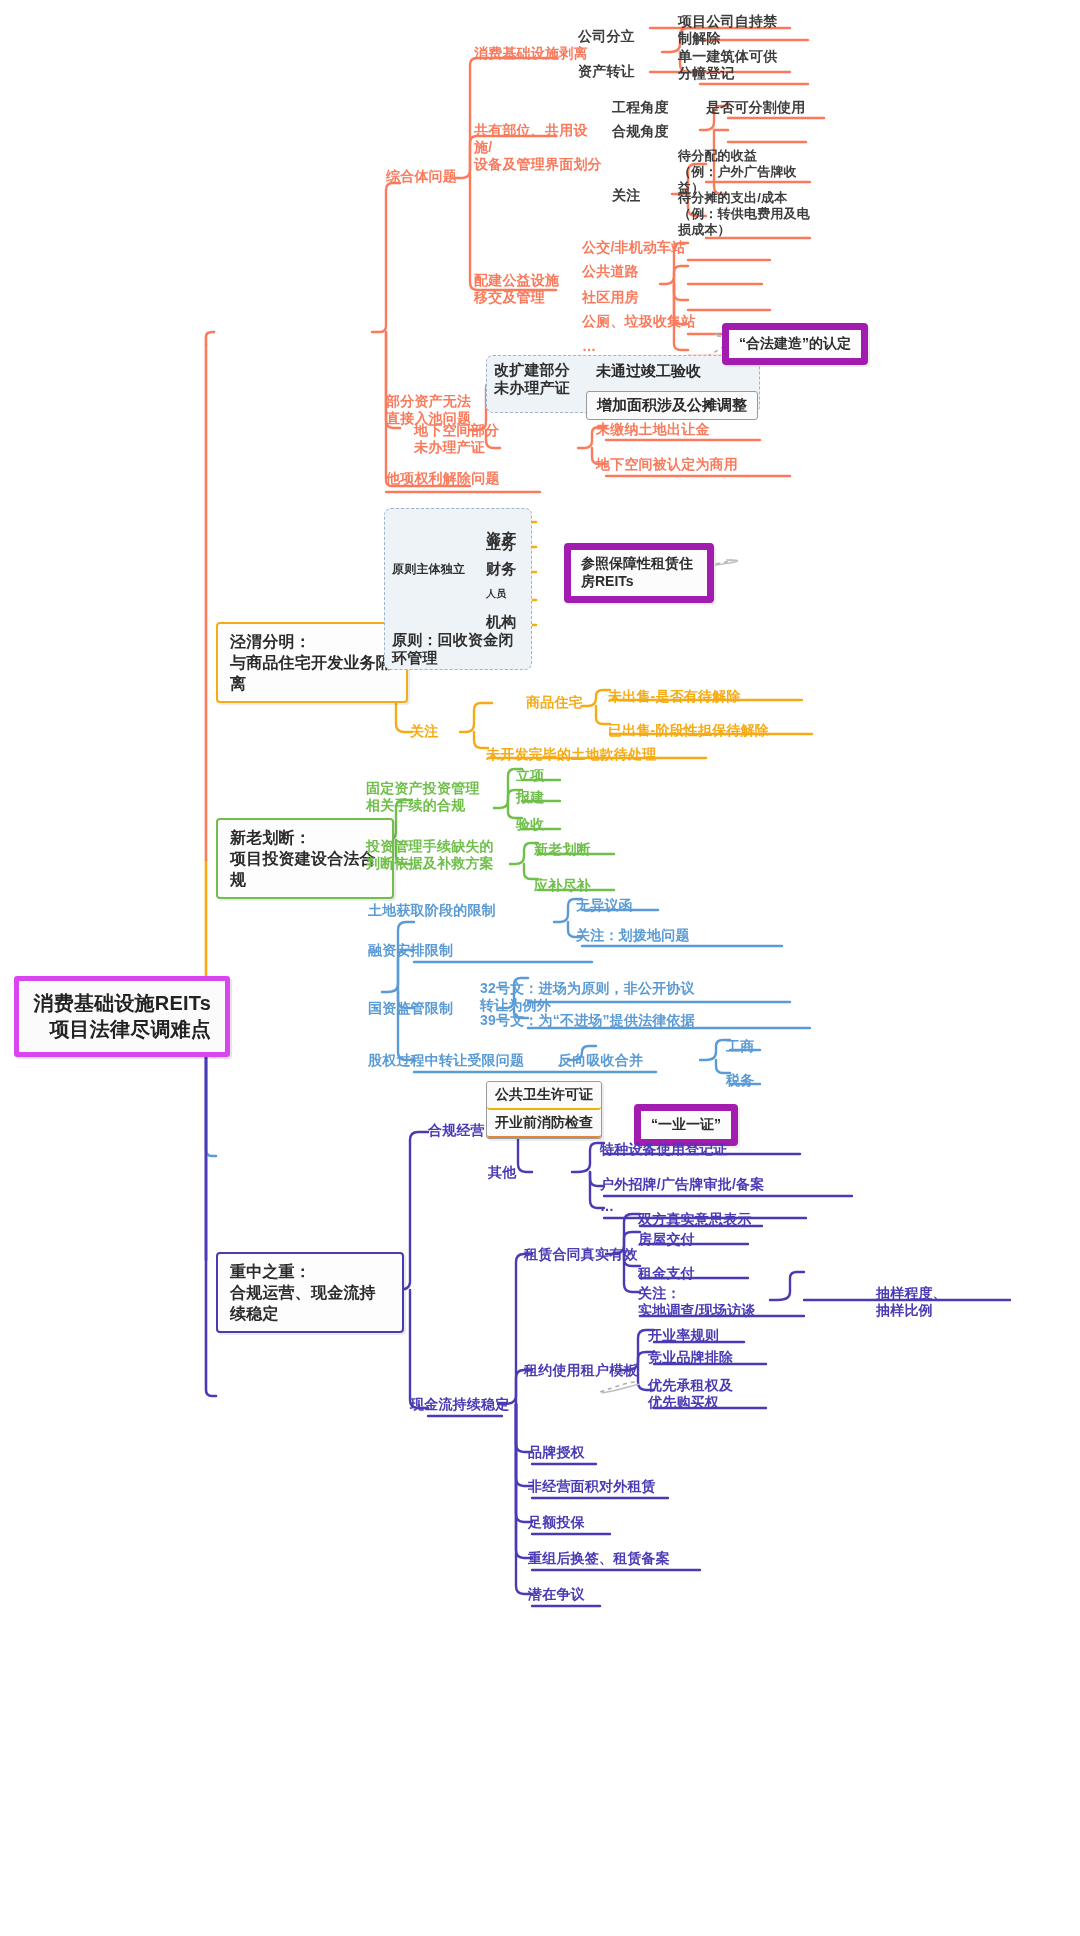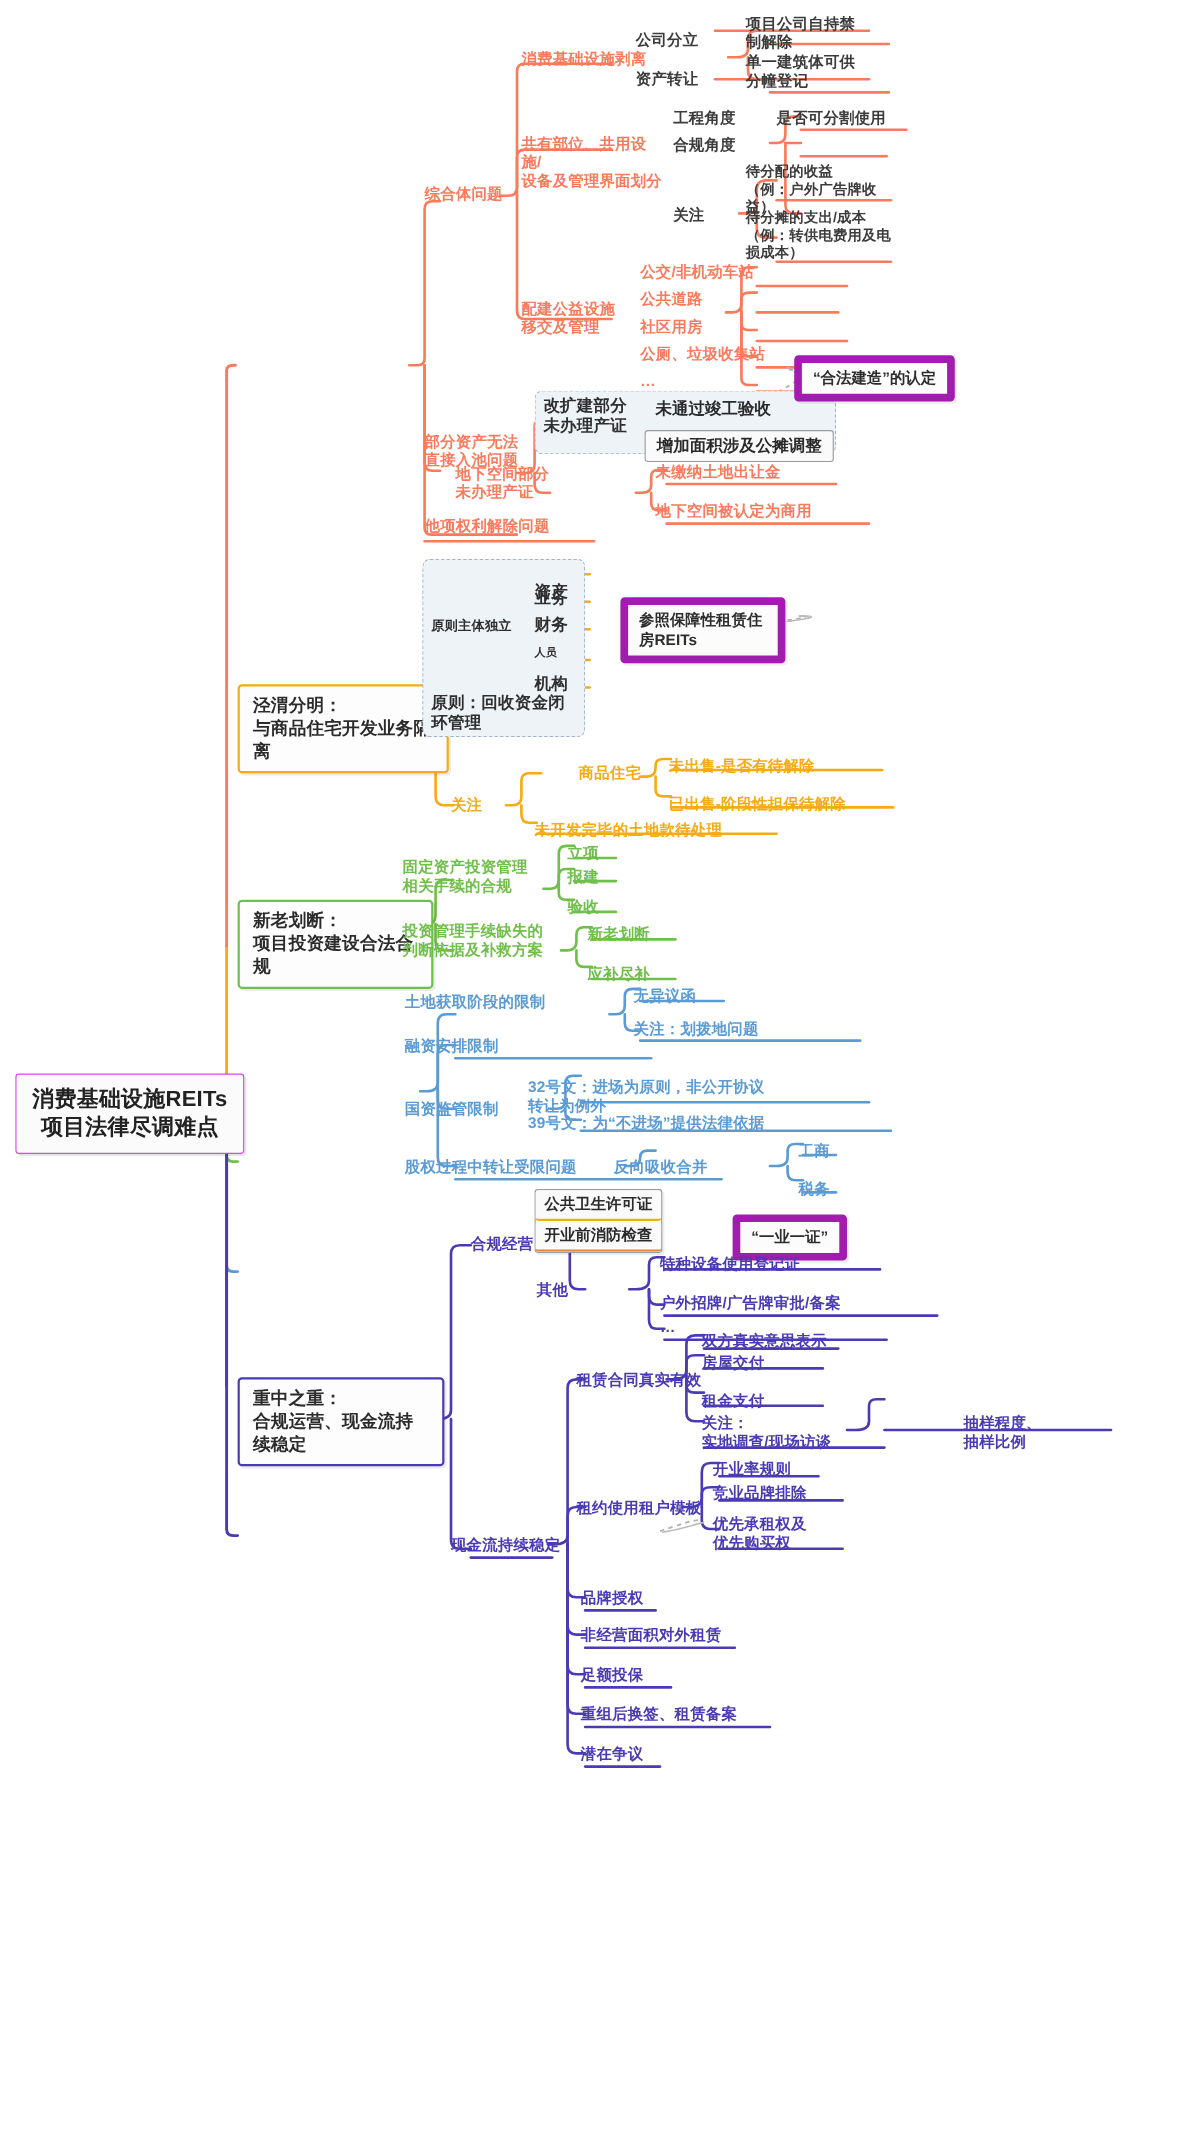--- a/index.html
+++ b/index.html
@@ -15,27 +15,27 @@
     font-size:15px;
     line-height:1.22;
     color:#3c3c3c;
     white-space:pre-line;
     font-weight:bold;
     letter-spacing:.2px;
   }
   
   .root{
     background:#fbfbfb;
-    border:1px solid #d946ef;
+    border:5px solid #d946ef;
     border-radius:3px;
     padding:9px 14px;
     font-size:20px;
     font-weight:bold;
     color:#222;
-    text-align:center;
+    text-align:right;
     line-height:1.32;
     box-shadow:2px 2px 0 rgba(0,0,0,.10);
   }
   
   .topic{
     background:#fdfdfd;
     border:2px solid #ccc;
     border-radius:4px;
     padding:7px 12px;
     font-size:16px;
@@ -390,21 +390,21 @@
   <div class="node topic t-purple" style="left:216px;top:1252px;width:160px;">重中之重：
 合规运营、现金流持续稳定</div>
 
   <div class="node leaf" style="left:428px;top:1122px;color:#4a3bb5;">合规经营</div>
 
   <div class="stack" style="left:486px;top:1081px;width:114px;">
     <div class="boxed" style="font-size:14px;padding:4px 8px;">公共卫生许可证</div>
     <div class="boxed" style="font-size:14px;padding:4px 8px;">开业前消防检查</div>
   </div>
 
-  <div class="callout" style="position:absolute;left:634px;top:1104px;margin-left:32px;">“一业一证”</div>
+  <div class="callout" style="position:absolute;left:634px;top:1104px;">“一业一证”</div>
 
   <div class="node leaf" style="left:488px;top:1164px;color:#4a3bb5;">其他</div>
   <div class="node leaf" style="left:600px;top:1141px;color:#4a3bb5;">特种设备使用登记证</div>
   <div class="node leaf" style="left:600px;top:1176px;color:#4a3bb5;">户外招牌/广告牌审批/备案</div>
   <div class="node leaf" style="left:600px;top:1198px;color:#4a3bb5;">…</div>
 
   <div class="node leaf" style="left:410px;top:1396px;color:#4a3bb5;">现金流持续稳定</div>
 
   <div class="node leaf" style="left:524px;top:1246px;color:#4a3bb5;">租赁合同真实有效</div>
   <div class="node leaf" style="left:638px;top:1211px;color:#4a3bb5;">双方真实意思表示</div>

